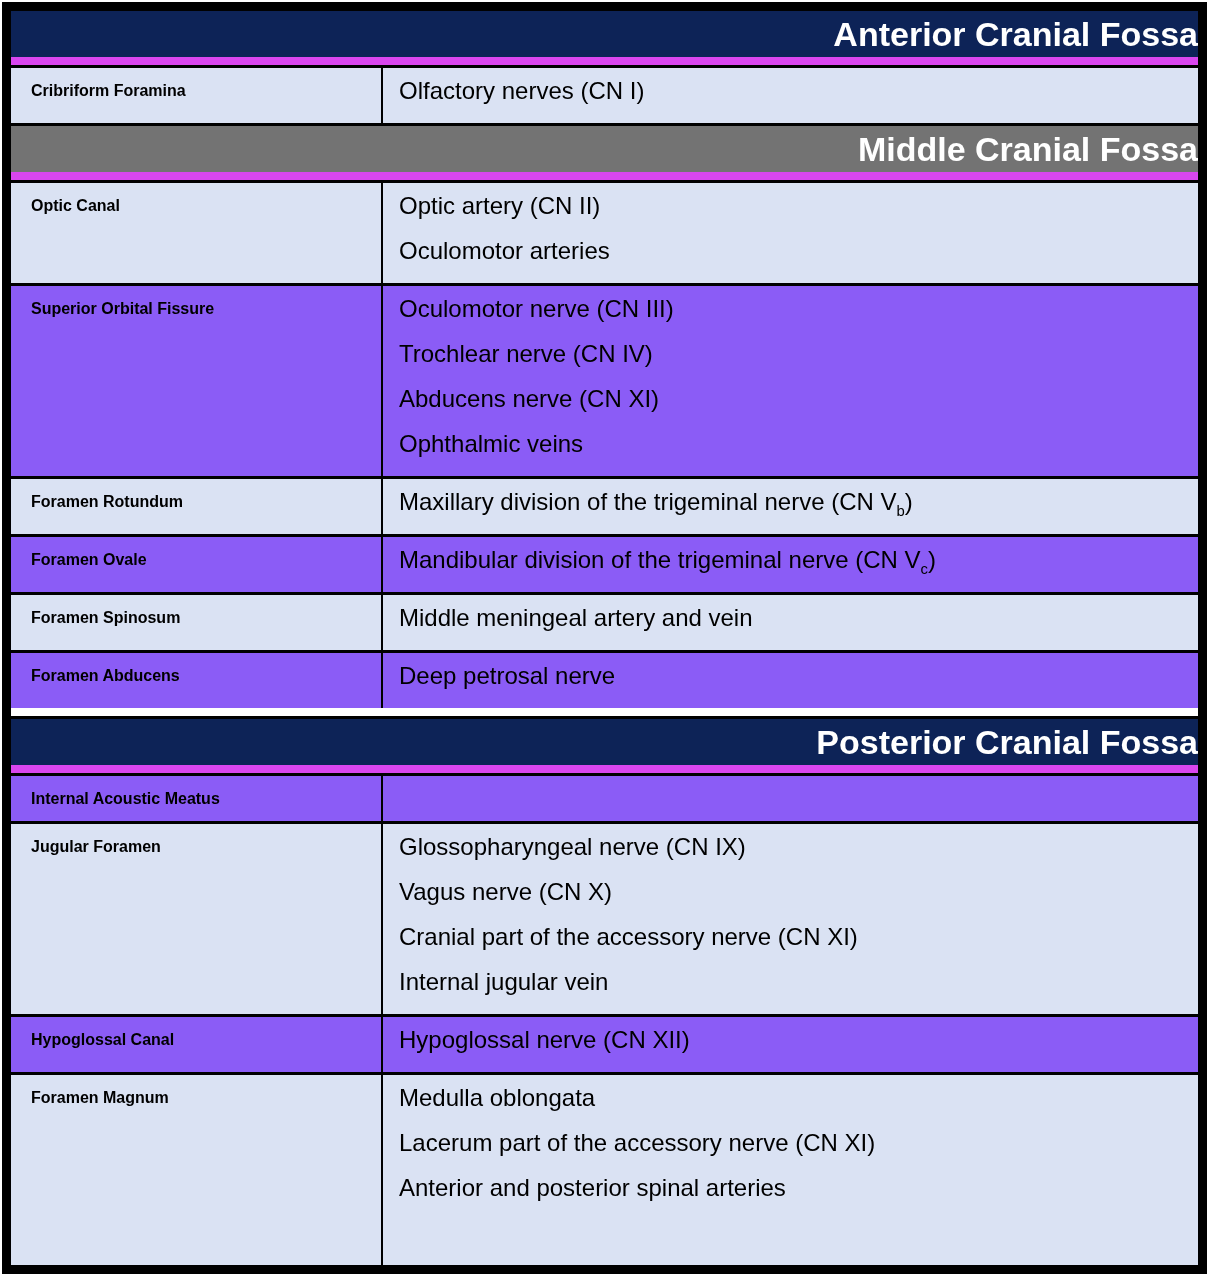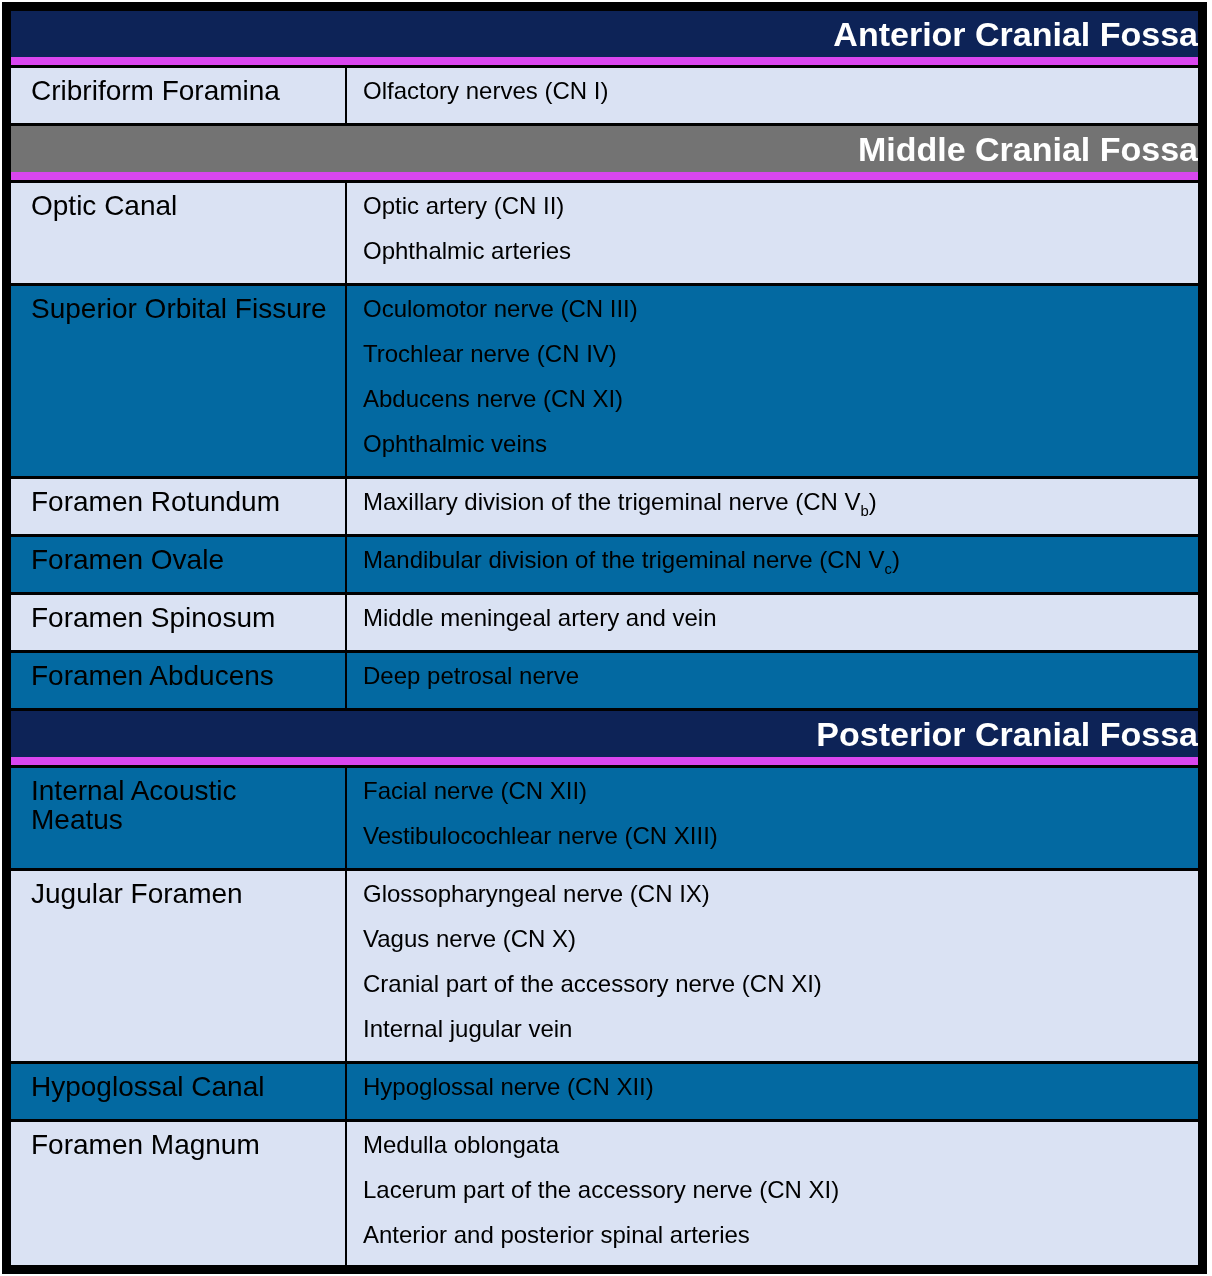--- a/index.html
+++ b/index.html
@@ -36,36 +36,36 @@
     border-bottom: 8px solid #d946ef;
     flex: 0 0 auto;
   }
   .section-header.not-first {
     border-top: 3px solid #000000;
   }
   .t-row {
     display: flex;
     flex-direction: row;
     border-top: 3px solid #000000;
-    background: #0369a1;
+    background: #8b5cf6;
     flex: 0 0 auto;
   }
   .t-row.shaded {
     background: #dae2f3;
   }
   .t-row.grow {
     flex: 1 0 auto;
   }
   .label-cell {
-    width: 336px;
+    width: 372px;
     box-sizing: border-box;
     border-right: 2px solid #000000;
     padding: 8px 10px 8px 20px;
-    font-weight: normal;
-    font-size: 28px;
+    font-weight: bold;
+    font-size: 16px;
     line-height: 29px;
     color: #000000;
     flex: 0 0 auto;
   }
   .contents-cell {
     flex: 1 1 auto;
     box-sizing: border-box;
     padding: 8px 10px 18px 16px;
     font-size: 24px;
     line-height: 29px;
@@ -96,21 +96,21 @@
         <div class="label-cell">Cribriform Foramina</div>
         <div class="contents-cell">
           <div class="content-line">Olfactory nerves (CN I)</div>
         </div>
       </div>
       <div class="section-header not-first" style="background: #737373; color: rgb(255, 255, 255);">Middle Cranial Fossa</div>
       <div class="t-row shaded">
         <div class="label-cell">Optic Canal</div>
         <div class="contents-cell">
           <div class="content-line">Optic artery (CN II)</div>
-          <div class="content-line">Ophthalmic arteries</div>
+          <div class="content-line">Oculomotor arteries</div>
         </div>
       </div>
       <div class="t-row">
         <div class="label-cell">Superior Orbital Fissure</div>
         <div class="contents-cell">
           <div class="content-line">Oculomotor nerve (CN III)</div>
           <div class="content-line">Trochlear nerve (CN IV)</div>
           <div class="content-line">Abducens nerve (CN XI)</div>
           <div class="content-line">Ophthalmic veins</div>
         </div>
@@ -132,27 +132,23 @@
         <div class="contents-cell">
           <div class="content-line">Middle meningeal artery and vein</div>
         </div>
       </div>
       <div class="t-row">
         <div class="label-cell">Foramen Abducens</div>
         <div class="contents-cell">
           <div class="content-line">Deep petrosal nerve</div>
         </div>
       </div>
-      <div class="section-header not-first" style="background: rgb(13, 35, 87); color: rgb(255, 255, 255);">Posterior Cranial Fossa</div>
+      <div class="section-header not-first" style="background: rgb(13, 35, 87); color: rgb(255, 255, 255); margin-top: 8px;">Posterior Cranial Fossa</div>
       <div class="t-row">
         <div class="label-cell">Internal Acoustic Meatus</div>
-        <div class="contents-cell">
-          <div class="content-line">Facial nerve (CN XII)</div>
-          <div class="content-line">Vestibulocochlear nerve (CN XIII)</div>
-        </div>
       </div>
       <div class="t-row shaded">
         <div class="label-cell">Jugular Foramen</div>
         <div class="contents-cell">
           <div class="content-line">Glossopharyngeal nerve (CN IX)</div>
           <div class="content-line">Vagus nerve (CN X)</div>
           <div class="content-line">Cranial part of the accessory nerve (CN XI)</div>
           <div class="content-line">Internal jugular vein</div>
         </div>
       </div>

